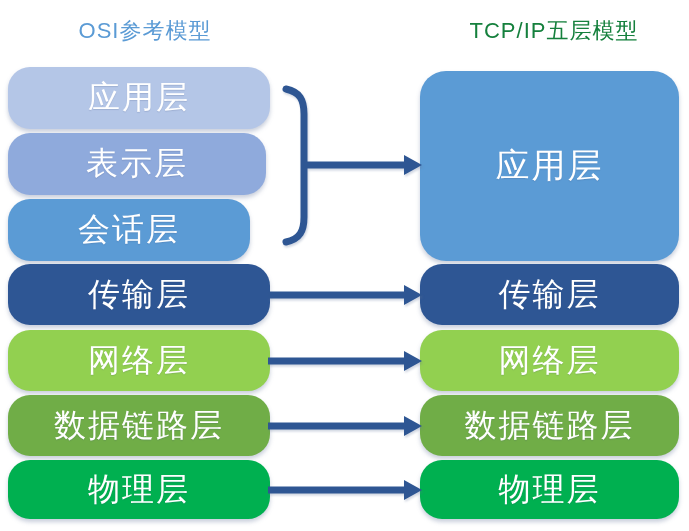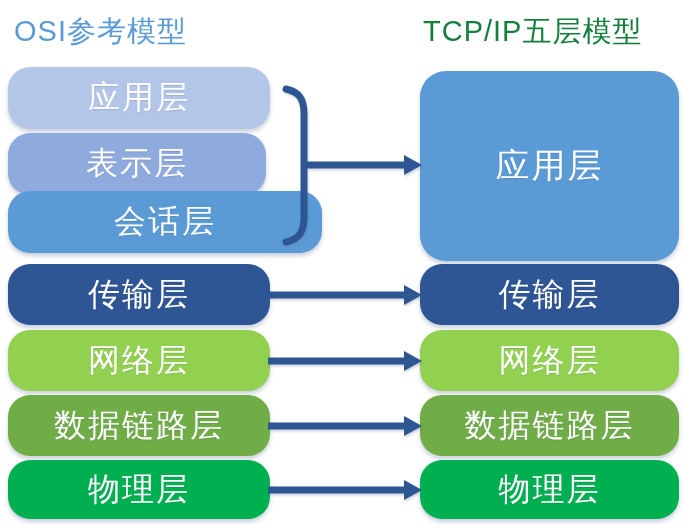--- a/index.html
+++ b/index.html
@@ -13,22 +13,22 @@
     width: 689px;
     height: 531px;
     background: #ffffff;
     overflow: hidden;
   }
   .col-title {
     position: absolute;
     top: 12px;
     height: 38px;
     line-height: 38px;
-    text-align: left;
-    font-size: 29px;
+    text-align: center;
+    font-size: 22px;
     font-weight: 500;
     letter-spacing: 1px;
     white-space: nowrap;
   }
   .col-title.left  { left: 14px;  width: 262px; }
   .col-title.right { left: 423px; width: 262px; }
   .layer {
     position: absolute;
     display: flex;
     align-items: center;
@@ -43,21 +43,21 @@
     text-shadow: 0 1px 1px rgba(60,80,120,0.18);
     font-family: Liberation Serif, serif;
   }
   .layer.big {
     border-radius: 26px;
     font-size: 34px;
   }
   
   .l0 { left: 8px; top: 67px;  width: 262px; height: 62px; }
   .l1 { left: 8px; top: 133px; width: 258px; height: 62px; }
-  .l2 { left: 8px; top: 191px; width: 314px; height: 62px; }
+  .l2 { left: 8px; top: 199px; width: 242px; height: 62px; }
   .l3 { left: 8px; top: 264px; width: 262px; height: 61px; }
   .l4 { left: 8px; top: 330px; width: 262px; height: 61px; }
   .l5 { left: 8px; top: 395px; width: 262px; height: 61px; }
   .l6 { left: 8px; top: 460px; width: 262px; height: 59px; }
   
   .r0 { left: 420px; top: 71px;  width: 259px; height: 190px; }
   .r1 { left: 420px; top: 264px; width: 259px; height: 61px; }
   .r2 { left: 420px; top: 330px; width: 259px; height: 61px; }
   .r3 { left: 420px; top: 395px; width: 259px; height: 61px; }
   .r4 { left: 420px; top: 460px; width: 259px; height: 59px; }

